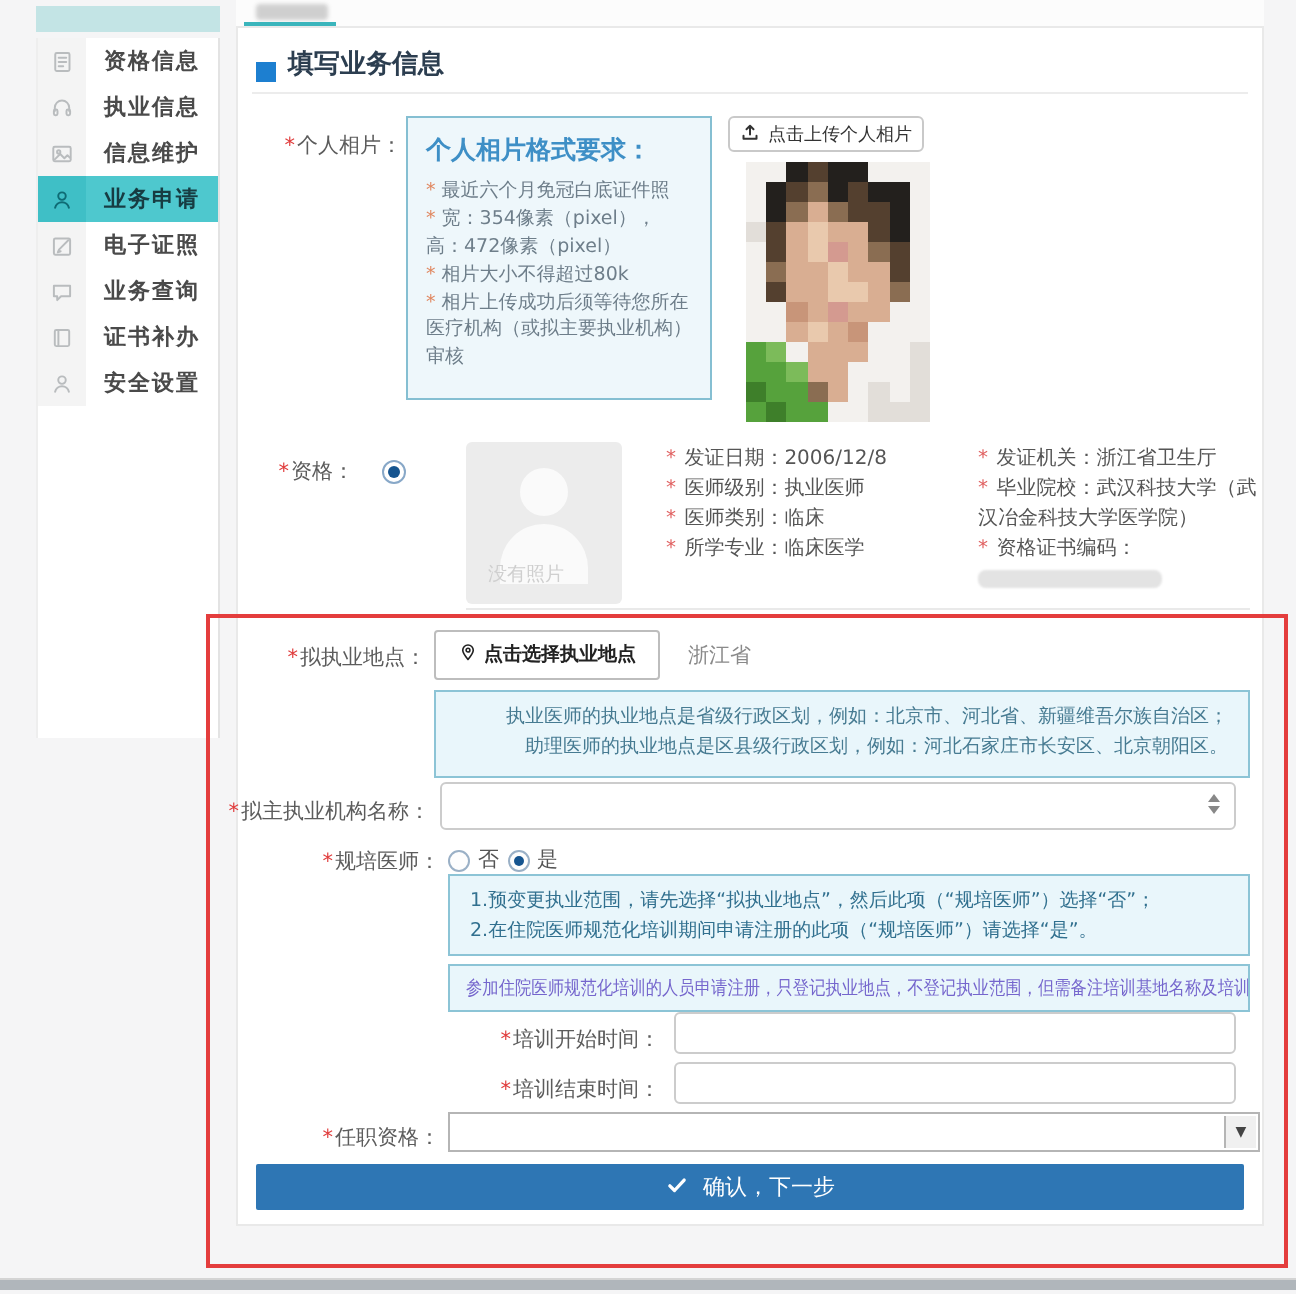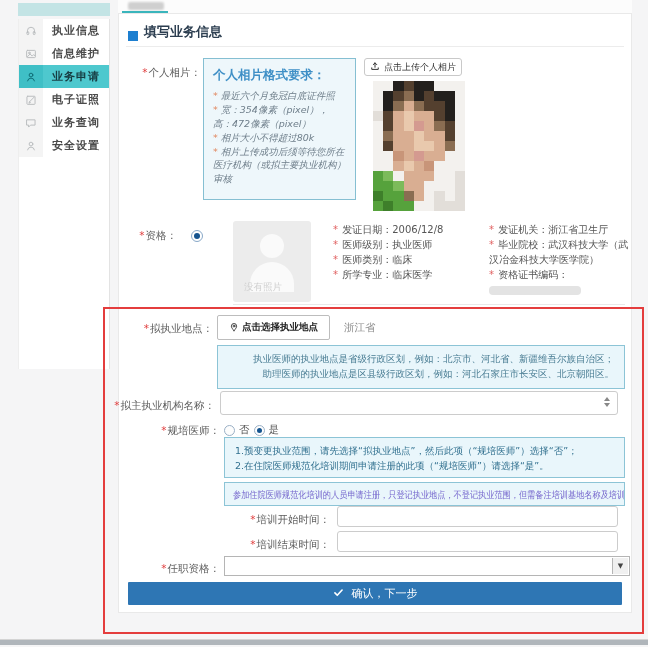--- a/index.html
+++ b/index.html
@@ -33,21 +33,21 @@
   #section-header .blue-sq { width:10px; height:10px; background:#1d7fd0; display:inline-block; }
   .hdr-divider { left:126px; top:46px; width:498px; height:1px; background:#ececec; }
 
   .form-label { font-size:10.5px; color:#5c5c5c; text-align:right; white-space:nowrap; }
   .star { color:#e03c3c; margin-right:1px; }
 
   
   #req-box { left:203px; top:58px; width:153px; height:142px; background:#eef7fb;
              border:1px solid #85bfd2; padding:8px 9px; overflow:hidden; }
   #req-title { font-size:12.5px; font-weight:bold; color:#3e8fc6; margin-bottom:5px; }
-  .req-item { font-size:9.5px; color:#6e7e8a; line-height:1.4; margin-bottom:1px; word-break:break-all;font-style:italic; }
+  .req-item { font-size:9.5px; color:#6e7e8a; line-height:1.4; margin-bottom:1px; word-break:break-all; }
   .req-star { color:#e0865e; }
 
   #upload-btn { left:364px; top:58px; width:98px; height:18px; background:#fff; border:1px solid #c9c9c9;
                 border-radius:3px; display:flex; align-items:center; justify-content:center; gap:4px;
                 font-size:9px; color:#333; cursor:pointer; }
   #upload-btn svg { width:10px; height:10px; stroke-width:1.6; }
 
   #portrait { left:373px; top:81px; width:92px; height:130px; display:grid;
               grid-template-columns:repeat(9,1fr); grid-auto-rows:1fr; }
 
@@ -123,20 +123,31 @@
 </head>
 <body>
 
 <div id="screen">
 
   <div class="abs" id="sidebar-topbar"></div>
   <div class="abs" id="sidebar">
       <div class="sb-row">
         <span class="sb-icon">
           <svg viewBox="0 0 16 16">
+            <rect x="3.5" y="2" width="9.5" height="12" rx="1"></rect>
+            <line x1="5.8" y1="5.2" x2="10.8" y2="5.2"></line>
+            <line x1="5.8" y1="8" x2="10.8" y2="8"></line>
+            <line x1="5.8" y1="10.8" x2="8.8" y2="10.8"></line>
+          </svg>
+        </span>
+        <span class="sb-label">资格信息</span>
+      </div>
+      <div class="sb-row">
+        <span class="sb-icon">
+          <svg viewBox="0 0 16 16">
             <path d="M3.2 10v-2.2a4.8 4.8 0 0 1 9.6 0V10"></path>
             <rect x="2.6" y="9" width="2.4" height="3.8" rx="1"></rect>
             <rect x="11" y="9" width="2.4" height="3.8" rx="1"></rect>
           </svg>
         </span>
         <span class="sb-label">执业信息</span>
       </div>
       <div class="sb-row">
         <span class="sb-icon">
           <svg viewBox="0 0 16 16">
@@ -165,20 +176,29 @@
         </span>
         <span class="sb-label">电子证照</span>
       </div>
       <div class="sb-row">
         <span class="sb-icon">
           <svg viewBox="0 0 16 16">
             <path d="M2.6 3.8h10.8v7h-6L4.8 13.4v-2.6H2.6z"></path>
           </svg>
         </span>
         <span class="sb-label">业务查询</span>
+      </div>
+      <div class="sb-row">
+        <span class="sb-icon">
+          <svg viewBox="0 0 16 16">
+            <rect x="3.2" y="2.6" width="9.6" height="10.8" rx="1"></rect>
+            <line x1="5.6" y1="2.6" x2="5.6" y2="13.4"></line>
+          </svg>
+        </span>
+        <span class="sb-label">证书补办</span>
       </div>
       <div class="sb-row">
         <span class="sb-icon">
           <svg viewBox="0 0 16 16">
             <circle cx="8" cy="5.4" r="2.5"></circle>
             <path d="M3.4 13.2a4.7 4.7 0 0 1 9.2 0"></path>
           </svg>
         </span>
         <span class="sb-label">安全设置</span>
       </div>

